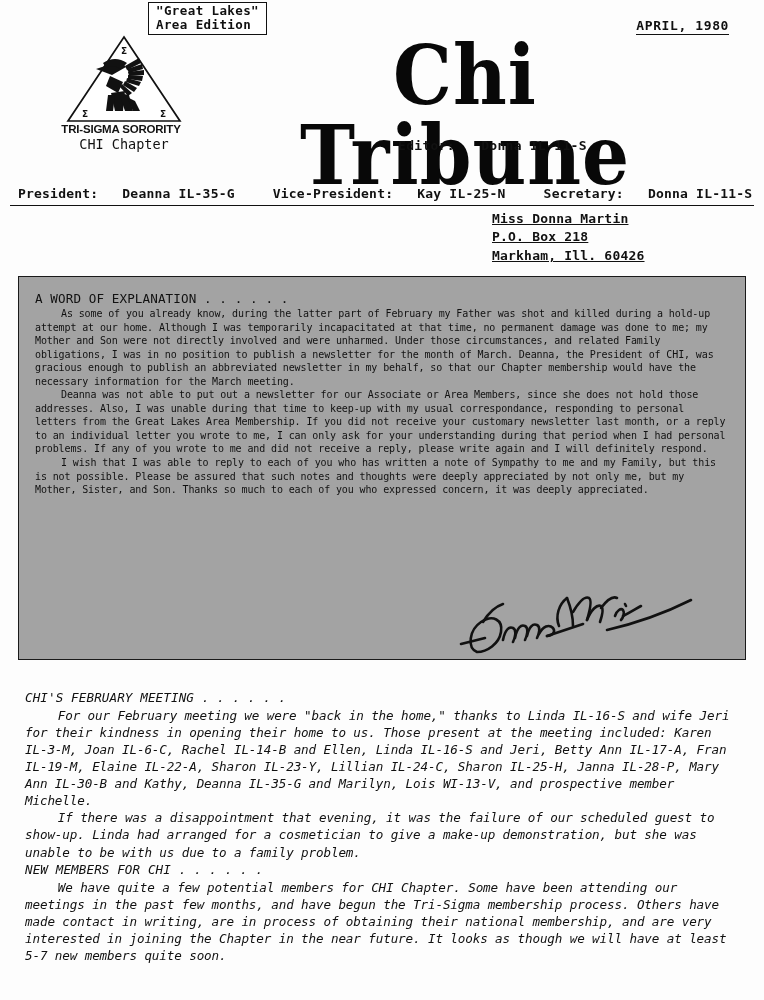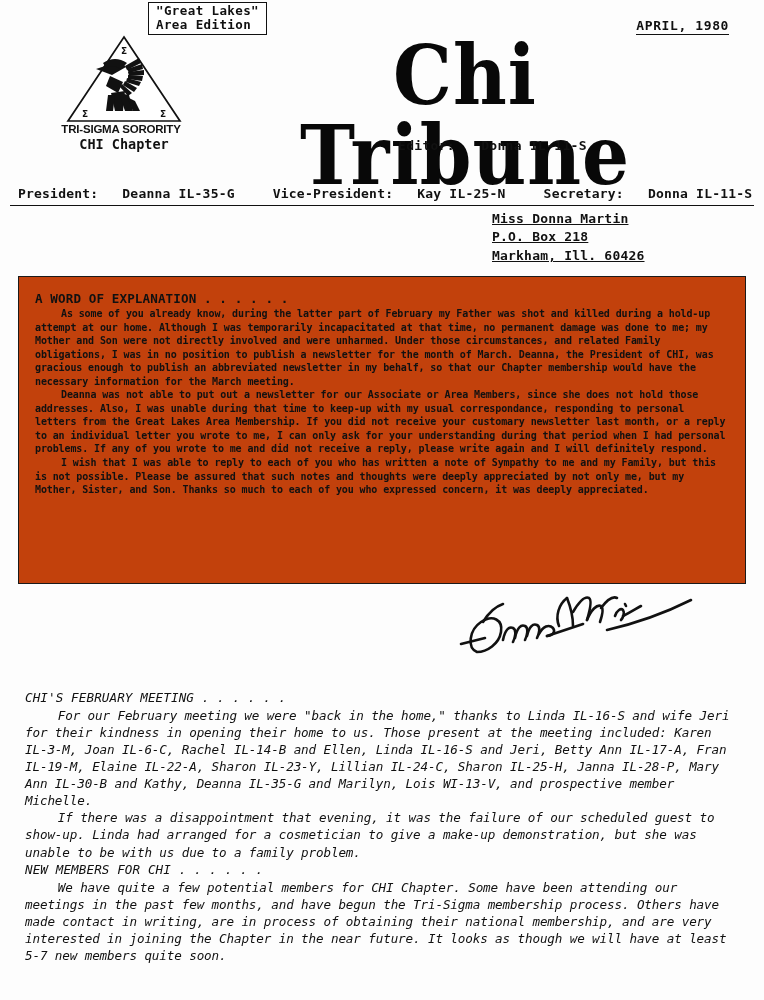--- a/index.html
+++ b/index.html
@@ -72,21 +72,21 @@
     font-size: 11.5px;
     font-weight: bold;
     letter-spacing: -0.2px;
     margin-top: -2px;
     white-space: nowrap;
     margin-left: -6px;
   }
   .crest-line2 {
     font-family: "DejaVu Sans Mono", "Liberation Mono", monospace;
     font-size: 13.5px;
-    font-weight: bold;
+    font-weight: normal;
     margin-top: 1px;
     white-space: nowrap;
   }
 
   .title-block {
     position: absolute;
     left: 225px;
     top: 36px;
     width: 480px;
   }
@@ -145,25 +145,24 @@
     white-space: nowrap;
     text-decoration: underline;
   }
 
   
   .letter-box {
     position: absolute;
     left: 18px;
     top: 276px;
     width: 728px;
-    height: 308px;
+    height: 384px;
     border: 1.6px solid #1a1a1a;
     box-sizing: border-box;
-    background: #c2410c;
-    font-weight: bold;
+    background: #a3a3a3;
   }
   .letter-inner {
     padding: 14px 16px 0 16px;
   }
 
   .sec-head {
     font-size: 12.6px;
     letter-spacing: 0.1px;
     white-space: nowrap;
     margin-bottom: 1px;

